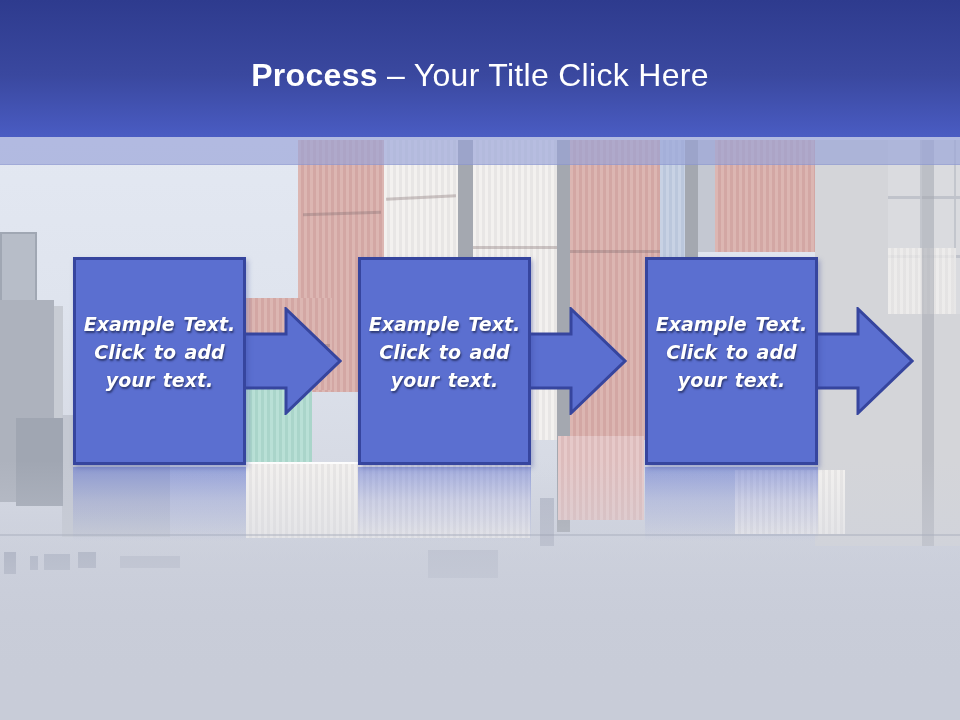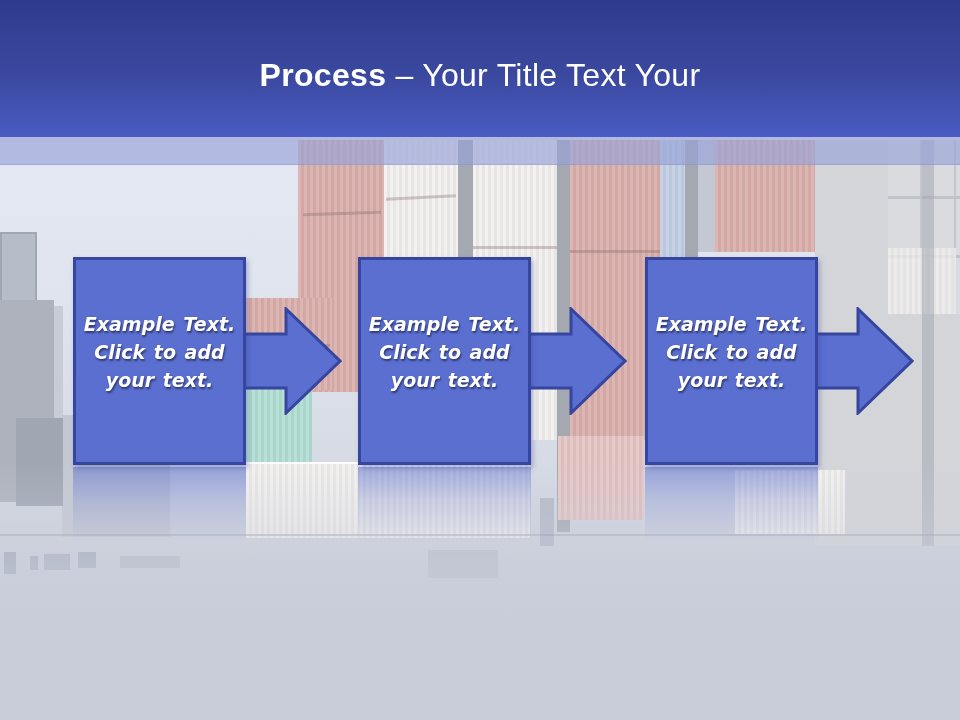--- a/index.html
+++ b/index.html
@@ -110,21 +110,21 @@
 
   <div class="reflection b1"></div>
   <div class="reflection b2"></div>
   <div class="reflection b3"></div>
 
   <div class="band"></div>
   <div class="header">
     <div class="title">
       <span class="t-bold">Process</span>
       <span class="t-sep">–</span>
-      <span class="t-rest">Your Title Text Your</span>
+      <span class="t-rest">Your Title Click Here</span>
     </div>
   </div>
 
   <svg class="arrow a1" viewBox="-2 -2 101 108">
     <polygon points="0,25 43,25 43,0 97,52 43,104 43,79 0,79" style="fill:var(--shape-fill,#5b6fd0);stroke:var(--shape-border,#36459e);stroke-width:3;stroke-linejoin:miter;"></polygon>
   </svg>
   <svg class="arrow a2" viewBox="-2 -2 101 108">
     <polygon points="0,25 43,25 43,0 97,52 43,104 43,79 0,79" style="fill:var(--shape-fill,#5b6fd0);stroke:var(--shape-border,#36459e);stroke-width:3;stroke-linejoin:miter;"></polygon>
   </svg>
   <svg class="arrow a3" viewBox="-2 -2 101 108">

